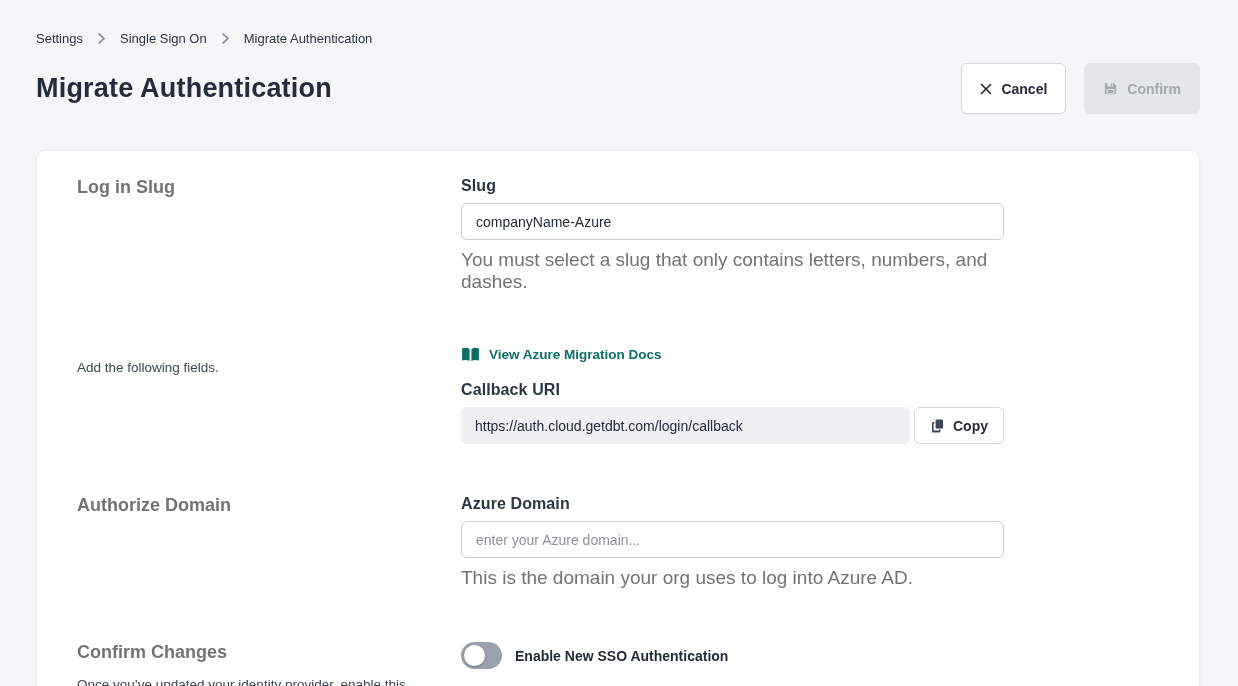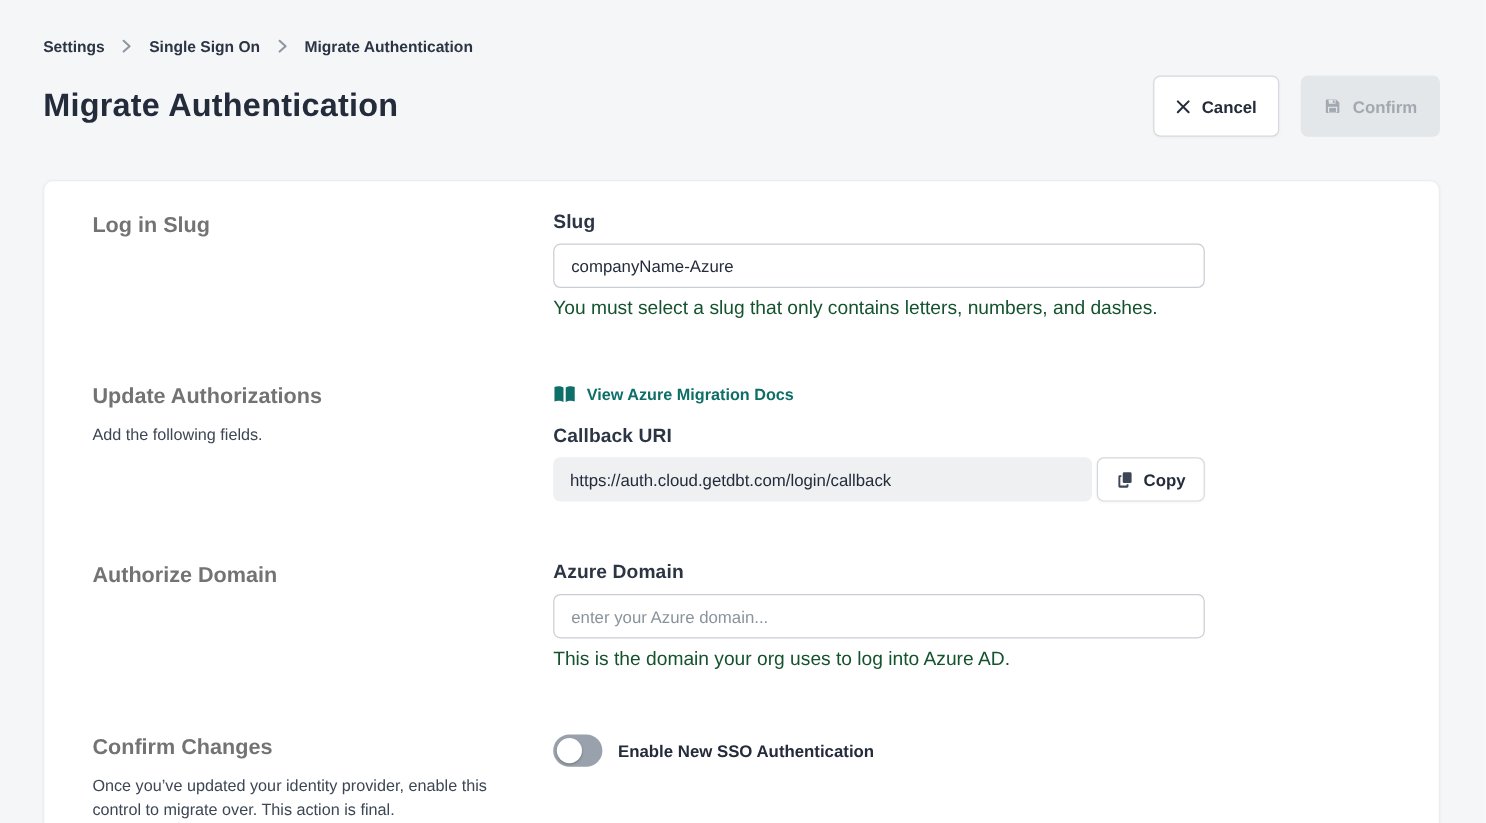--- a/index.html
+++ b/index.html
@@ -8,21 +8,21 @@
     font-family:"Liberation Sans","DejaVu Sans",sans-serif;
     background:#f5f6f8;
     color:#242b3a;
     overflow:hidden;
   }
   .page { padding:0 38px 0 36px; }
 
   
   .breadcrumb {
     display:flex; align-items:center; gap:14px;
-    padding-top:31px; font-size:13px; font-weight:700; color:#2c3544;
+    padding-top:31px; font-size:13px; font-weight:400; color:#2c3544;
   }
   .crumb { cursor:pointer; }
   .crumb-sep { display:flex; align-items:center; }
 
   
   .header-row {
     display:flex; align-items:center; justify-content:space-between;
     margin-top:17px;
   }
   .page-title { font-size:27px; font-weight:700; color:#242b3a; letter-spacing:.2px; }
@@ -62,21 +62,21 @@
   .field-label {
     display:block; font-size:16px; font-weight:700; color:#2c3544;
     margin-bottom:8px; letter-spacing:.1px;
   }
   .text-input {
     width:100%; height:37px; border:1px solid #c9ced4; border-radius:6px;
     padding:0 14px; font-size:14px; color:#242b3a;
     font-family:inherit; background:#fff; outline:none;
   }
   .text-input::placeholder { color:#8a939c; }
-  .helper-text { margin-top:9px; font-size:16px; color:#14532d; }
+  .helper-text { margin-top:9px; font-size:19px; color:#737373; }
 
   .docs-link {
     display:inline-flex; align-items:center; gap:9px;
     font-size:13.5px; font-weight:700; color:#0e6e68;
     margin-top:1px; margin-bottom:19px; cursor:pointer; text-decoration:none;
   }
   .copy-row { display:flex; gap:4px; }
   .readonly-field {
     flex:1; height:37px; background:#eef0f2; border-radius:6px;
     display:flex; align-items:center; padding:0 14px;
@@ -161,21 +161,20 @@
       </div>
       <div class="col-right">
         <label class="field-label">Slug</label>
         <input class="text-input" type="text" value="companyName-Azure" style="">
         <div class="helper-text">You must select a slug that only contains letters, numbers, and dashes.</div>
       </div>
     </div>
 
     <div class="section-row row-2">
       <div class="col-left">
-        <h2 class="section-heading">Update Authorizations</h2>
         <p class="section-desc">Add the following fields.</p>
       </div>
       <div class="col-right">
         <a class="docs-link">
           <span>
             <svg width="19" height="15" viewBox="0 0 20 16">
               <path d="M1 1.6 C3.4 .5 6.7 .6 9 2.1 V15 C6.7 13.6 3.4 13.5 1 14.4 Z" fill="#0e6e68"></path>
               <path d="M19 1.6 C16.6 .5 13.3 .6 11 2.1 V15 C13.3 13.6 16.6 13.5 19 14.4 Z" fill="#0e6e68"></path>
             </svg>
           </span>

